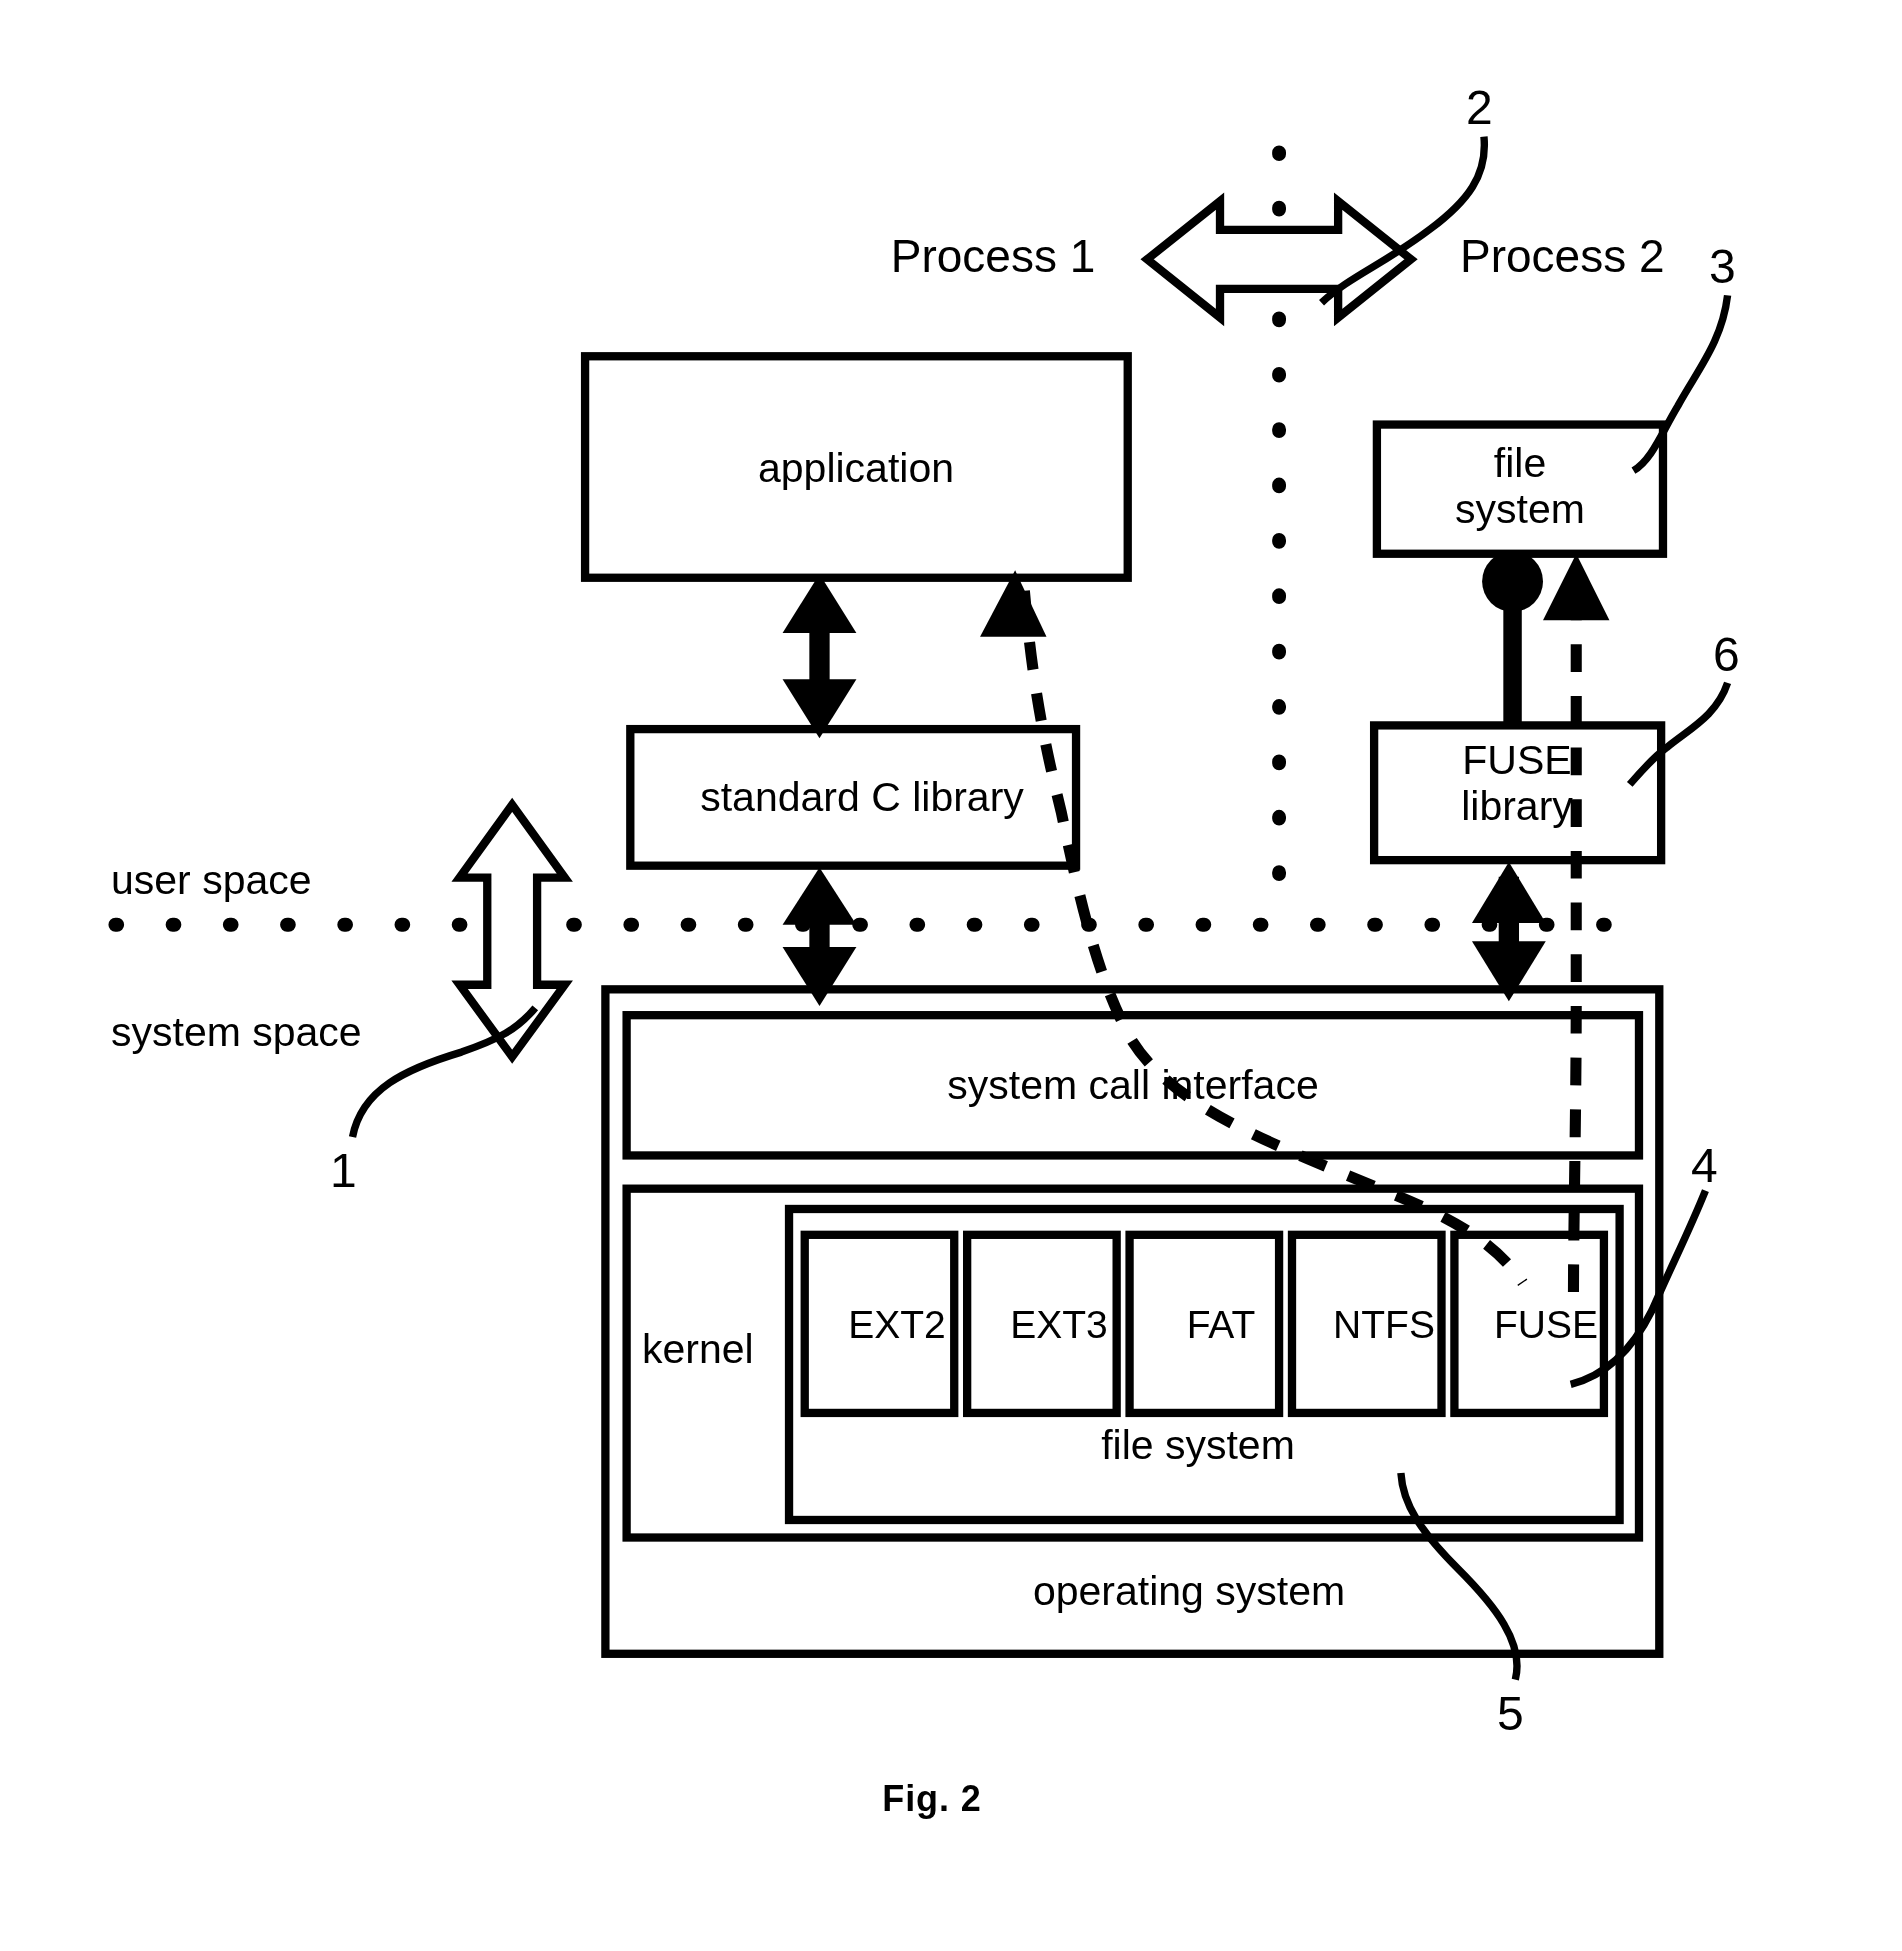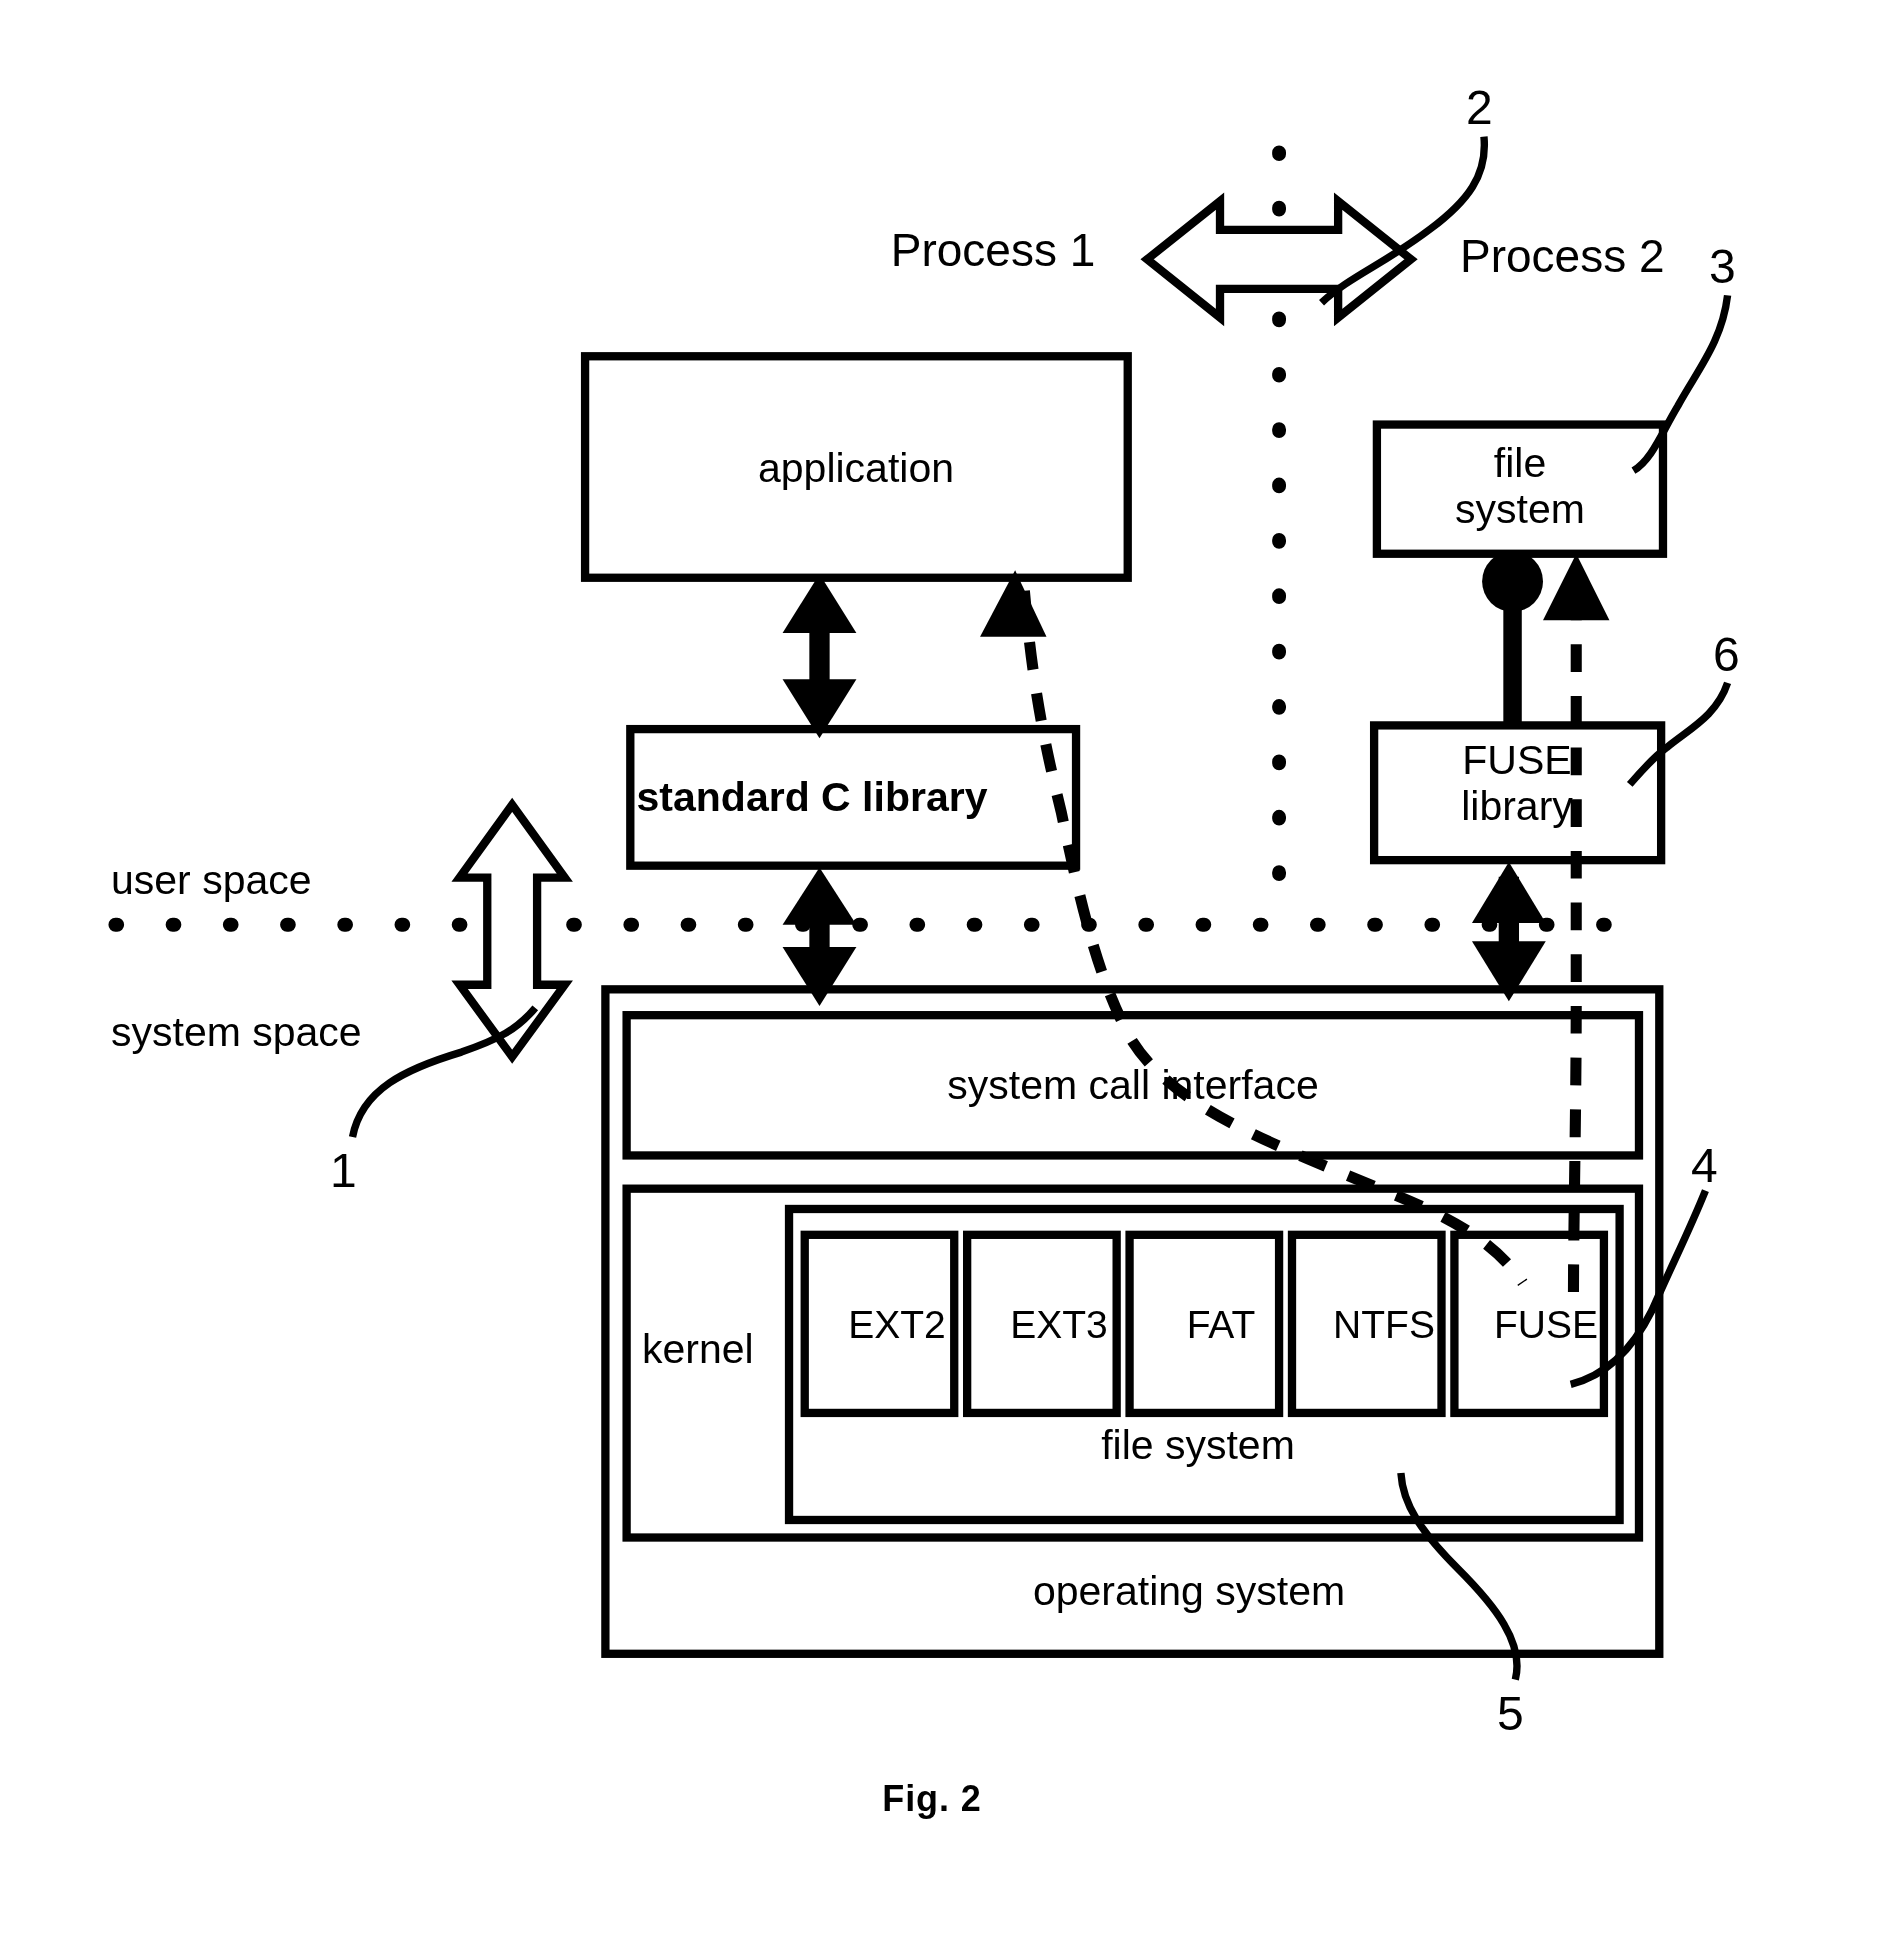--- a/index.html
+++ b/index.html
@@ -155,26 +155,26 @@
 
     <path d="M 1872 320 C 1866 370 1840 400 1818 440 C 1800 470 1790 498 1770 510" fill="none" stroke="#000" stroke-width="8"></path>
 
     <path d="M 1848 1290 C 1832 1330 1812 1370 1790 1420 C 1770 1460 1742 1490 1702 1500" fill="none" stroke="#000" stroke-width="8"></path>
 
     <path d="M 1642 1820 C 1652 1780 1620 1740 1580 1700 C 1540 1660 1520 1630 1518 1596" fill="none" stroke="#000" stroke-width="8"></path>
 
     <path d="M 1872 740 C 1860 776 1830 790 1806 810 C 1790 822 1778 836 1766 850" fill="none" stroke="#000" stroke-width="8"></path>
   </svg>
 
-  <div class="lbl proc center" style="left:993px; top:225px;">Process 1</div>
+  <div class="lbl proc center" style="left:993px; top:231px;">Process 1</div>
   <div class="lbl proc" style="left:1436px; top:231px;margin-left:24px;">Process 2</div>
 
   <div class="lbl boxtext center" style="left:856px; top:446px;">application</div>
 
-  <div class="lbl boxtext center" style="left:812px; top:775px;font-weight:bold;">standard C library</div>
+  <div class="lbl boxtext center" style="left:862px; top:775px;">standard C library</div>
 
   <div class="lbl boxtext center" style="left:1520px; top:441px;">file
 system</div>
 
   <div class="lbl boxtext center" style="left:1517px; top:738px;">FUSE
 library</div>
 
   <div class="lbl boxtext center" style="left:1133px; top:1063px;">system call interface</div>
 
   <div class="lbl boxtext" style="left:642px; top:1327px;">kernel</div>

